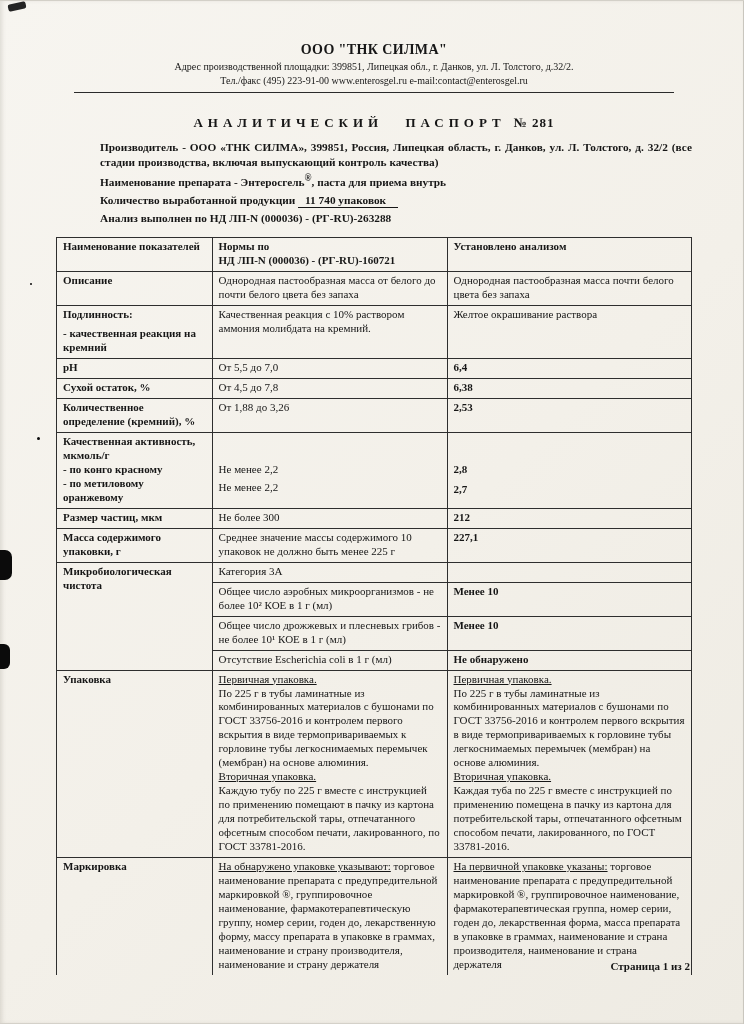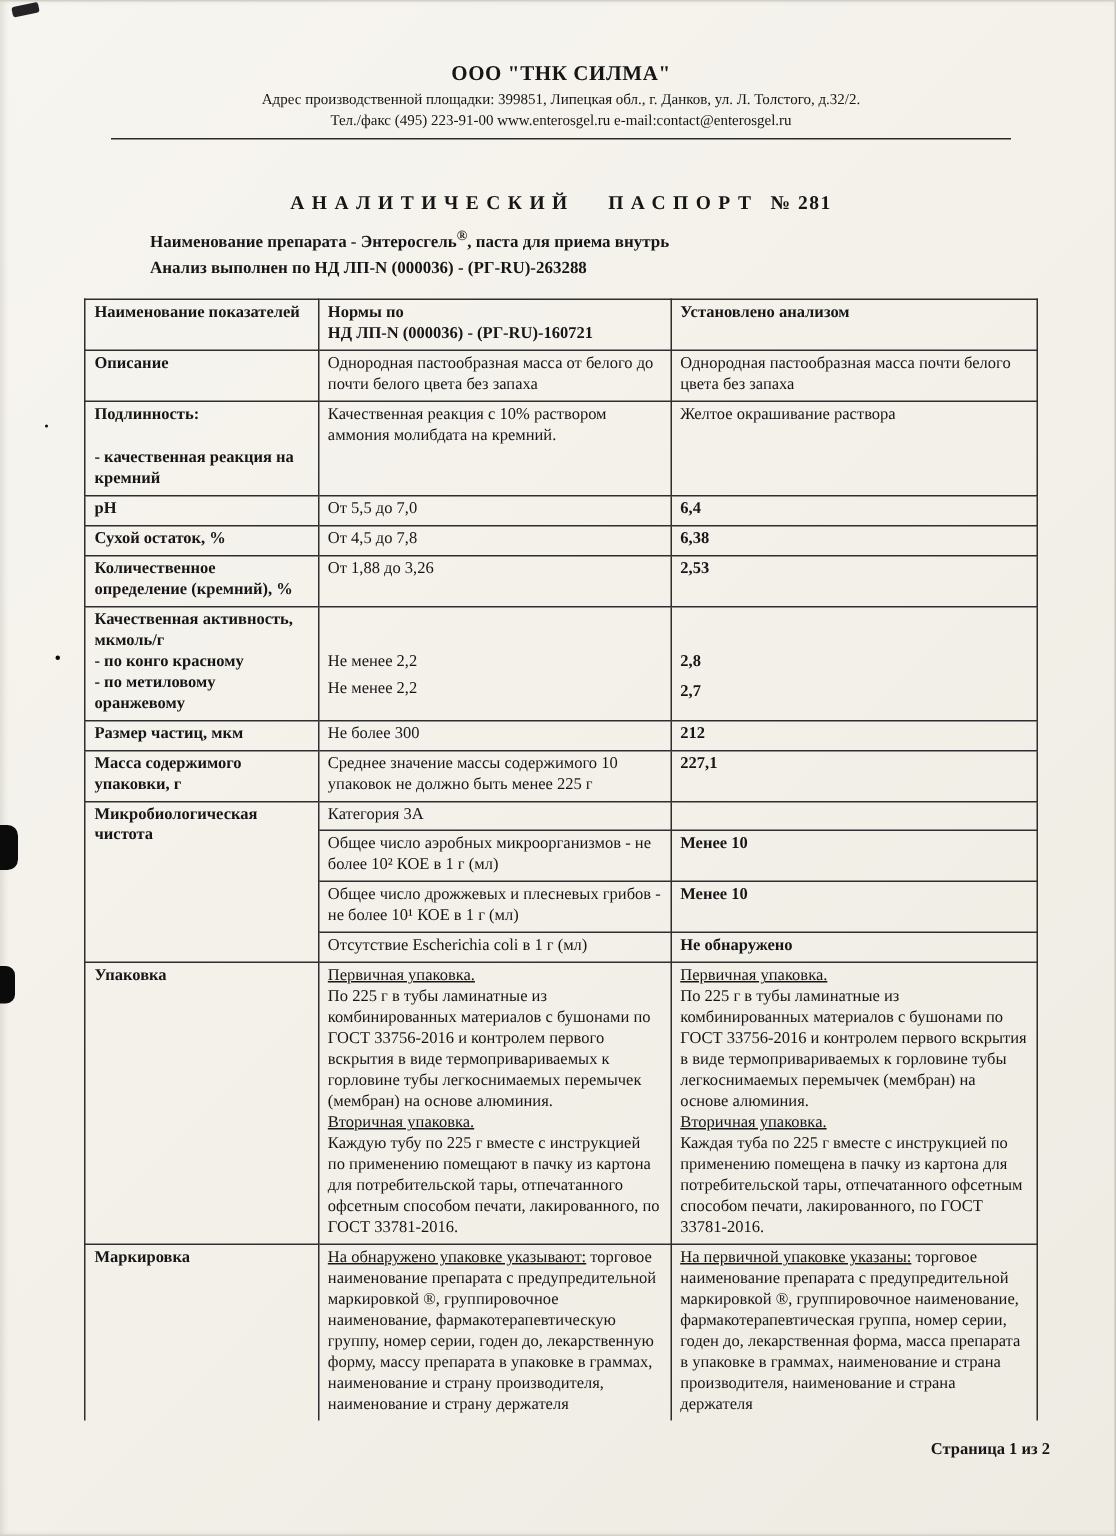--- a/index.html
+++ b/index.html
@@ -11,49 +11,49 @@
     box-shadow:inset 0 1px 0 #d3d0c8, inset -1px 0 0 #c9c6be, inset 0 -1px 0 #d4d1c9, inset 2px 0 4px rgba(80,75,60,.15);
   }
   .content { position:relative; padding:42px 52px 0 56px; }
 
   
   .company { text-align:center; font-weight:bold; font-size:14px; letter-spacing:.4px; }
   .addr { text-align:center; font-size:10px; margin-top:3px; }
   .letterhead-rule { border-top:1.5px solid #2b2b2b; margin:6px 18px 0 18px; }
 
   
-  .title { text-align:center; margin-top:34px; font-weight:bold; font-size:13px; white-space:nowrap; }
+  .title { text-align:center; margin-top:22px; font-weight:bold; font-size:13px; white-space:nowrap; }
   .title .spaced { letter-spacing:5px; word-spacing:14px; }
   .title .num { margin-left:8px; letter-spacing:1px; }
   .intro { margin:9px 0 12px 44px; font-size:11.3px; font-weight:bold; line-height:1.3; text-align:justify; }
   .intro p { margin-bottom:3px; }
   .nojust { text-align:left; }
   .fill { display:inline-block; border-bottom:1.2px solid #161616; padding:0 12px 0 7px; line-height:1.05; }
   .gap { display:inline-block; width:10px; }
 
   
   table.spec { width:100%; border-collapse:collapse; font-size:11px; line-height:1.27; table-layout:fixed; }
   .spec th, .spec td { border:1px solid #2e2e2e; padding:2px 6px 3px 6px; vertical-align:top; text-align:left; }
   .spec th { font-weight:bold; }
   .cell-name { font-weight:bold; }
   .center { text-align:center; }
   .mid { vertical-align:middle; }
   .val { font-weight:bold; text-align:center; }
   .just { text-align:justify; }
   .pt12 { padding-top:13px; }
-  .name-gap { margin-top:15px; }
+  .name-gap { margin-top:5px; }
   .ads-norm1 { margin-top:28px; }
   .ads-norm2 { margin-top:4px; }
   .ads-res1 { margin-top:28px; }
   .ads-res2 { margin-top:6px; }
   .u { text-decoration:underline; }
   .spec tr.last-row td { border-bottom:none; }
 
   
-  .footer { position:absolute; right:44px; bottom:52px; font-weight:bold; font-size:11px; }
+  .footer { position:absolute; right:54px; bottom:52px; font-weight:bold; font-size:11px; }
 
   
   .artifact { position:absolute; background:#0b0b0b; }
   .a1 { left:0; top:550px; width:12px; height:30px; border-radius:0 7px 7px 0; }
   .a2 { left:0; top:644px; width:10px; height:25px; border-radius:0 6px 6px 0; }
   .corner { left:8px; top:3px; width:18px; height:7px; background:#242424; transform:rotate(-12deg); border-radius:2px; }
   .dot1 { left:37px; top:437px; width:3px; height:3px; border-radius:50%; }
   .dot2 { left:30px; top:283px; width:2px; height:2px; border-radius:50%; }
 </style>
 </head>
@@ -70,21 +70,26 @@
   <div class="content">
 
     <div class="company">ООО "ТНК СИЛМА"</div>
     <div class="addr">Адрес производственной площадки: 399851, Липецкая обл., г. Данков, ул. Л. Толстого, д.32/2.</div>
     <div class="addr">Тел./факс (495) 223-91-00   www.enterosgel.ru   e-mail:contact@enterosgel.ru</div>
     <div class="letterhead-rule"></div>
 
     <div class="title"><span class="spaced">АНАЛИТИЧЕСКИЙ ПАСПОРТ</span><span class="num">№ 281</span></div>
 
     <div class="intro">
+      <p>Производитель - ООО «ТНК СИЛМА», 399851, Россия, Липецкая область, г. Данков, ул. Л. Толстого, д. 32/2 (все стадии производства, включая выпускающий контроль качества)</p>
       <p><span>Наименование препарата - Энтеросгель</span><sup>®</sup><span>, паста для приема внутрь</span></p>
+      <p class="nojust">
+        <span>Количество выработанной продукции</span>
+        <span class="fill">11 740 упаковок</span>
+      </p>
       <p class="nojust">Анализ выполнен по НД ЛП-N (000036) - (РГ-RU)-263288</p>
     </div>
 
     <table class="spec">
       <colgroup>
           <col style="width:24.5%">
           <col style="width:37%">
           <col style="width:38.5%">
         </colgroup>
 

